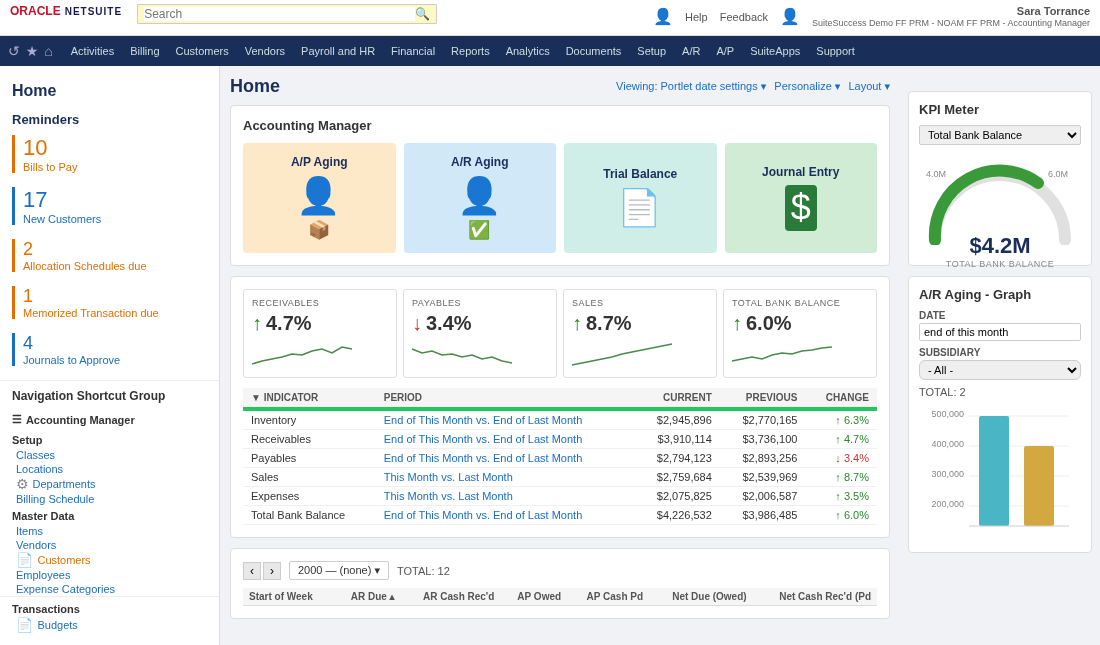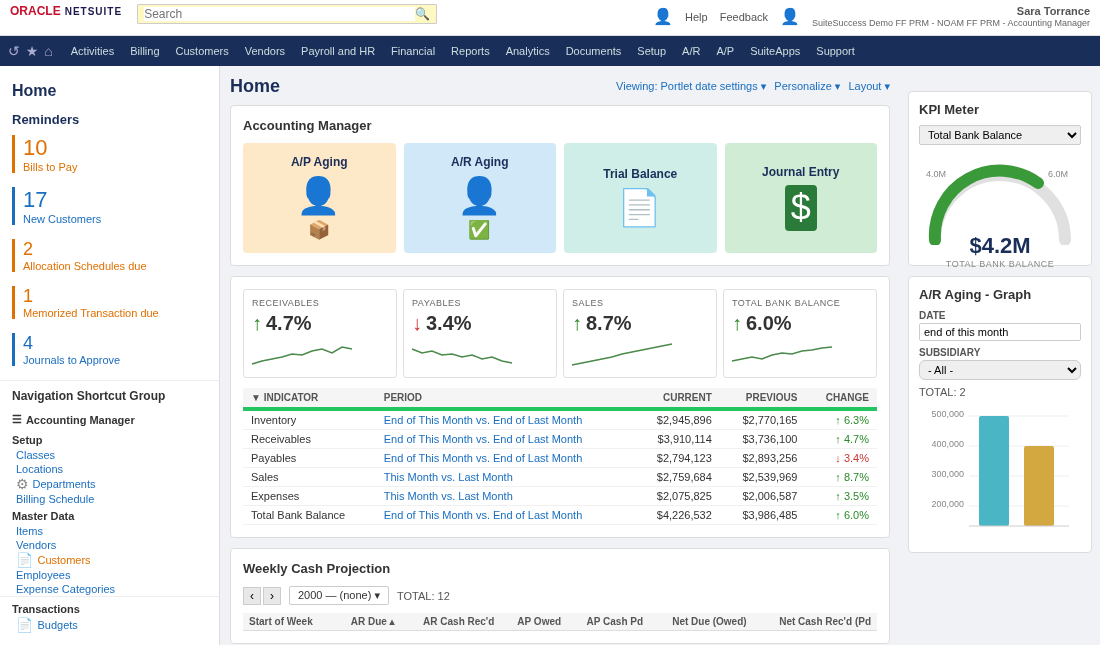--- a/index.html
+++ b/index.html
@@ -380,21 +380,20 @@
             <td class="link">End of This Month vs. End of Last Month</td>
             <td class="num">$4,226,532</td>
             <td class="num">$3,986,485</td>
             <td class="num change-up">↑ <span>6.0%</span></td>
           </tr>
         </tbody>
       </table>
     </div>
 
     <div class="card">
-      <div class="card-title">Weekly Cash Projection</div>
       <div class="wcp-header">
         <div class="wcp-nav">
           <button>‹</button>
           <button>›</button>
         </div>
         <span class="wcp-period">2000 — (none) ▾</span>
         <span class="wcp-total">TOTAL: 12</span>
       </div>
       <table class="wcp-table">
         <thead>

